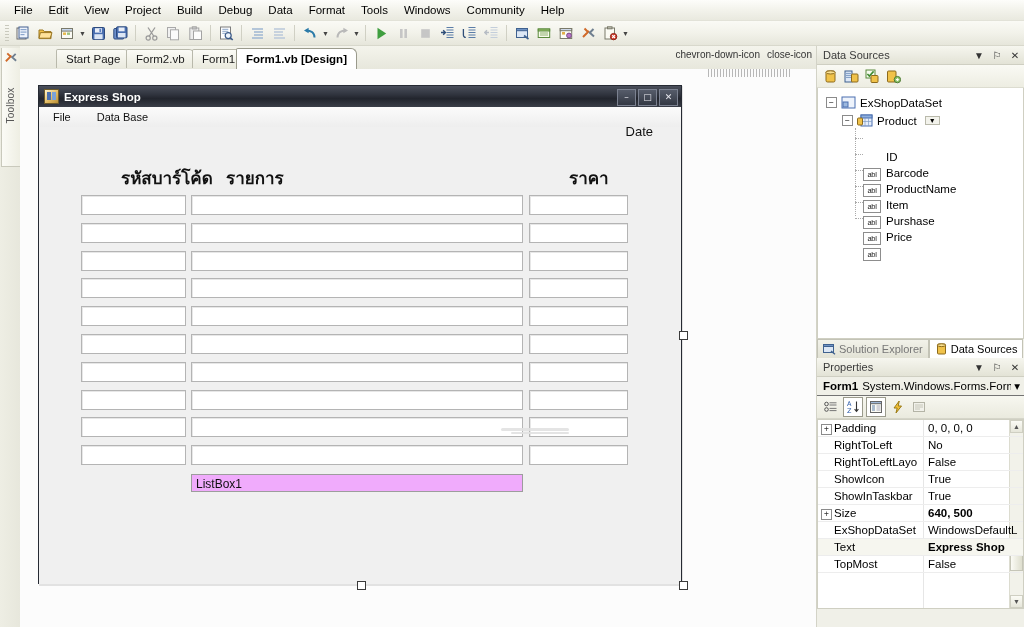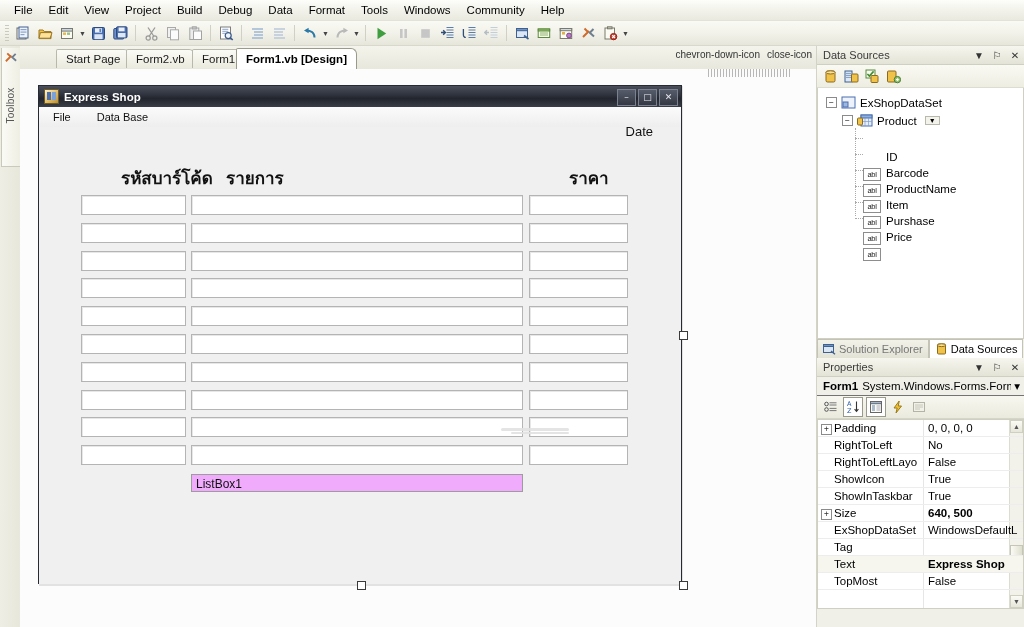--- a/index.html
+++ b/index.html
@@ -701,24 +701,20 @@
         </div>
         <div class="prow bold">
           <div class="plus">+</div>
           <div class="pname">Size</div>
           <div class="pval">640, 500</div>
         </div>
         <div class="prow">
           <div class="pname">ExShopDataSet</div>
           <div class="pval">WindowsDefaultL</div>
         </div>
-        <div class="prow">
-          <div class="pname">Tag</div>
-          <div class="pval"></div>
-        </div>
         <div class="prow bold" style="background: rgb(246, 246, 239);">
           <div class="pname">Text</div>
           <div class="pval">Express Shop</div>
         </div>
         <div class="prow">
           <div class="pname">TopMost</div>
           <div class="pval">False</div>
         </div>
       </div>
 

